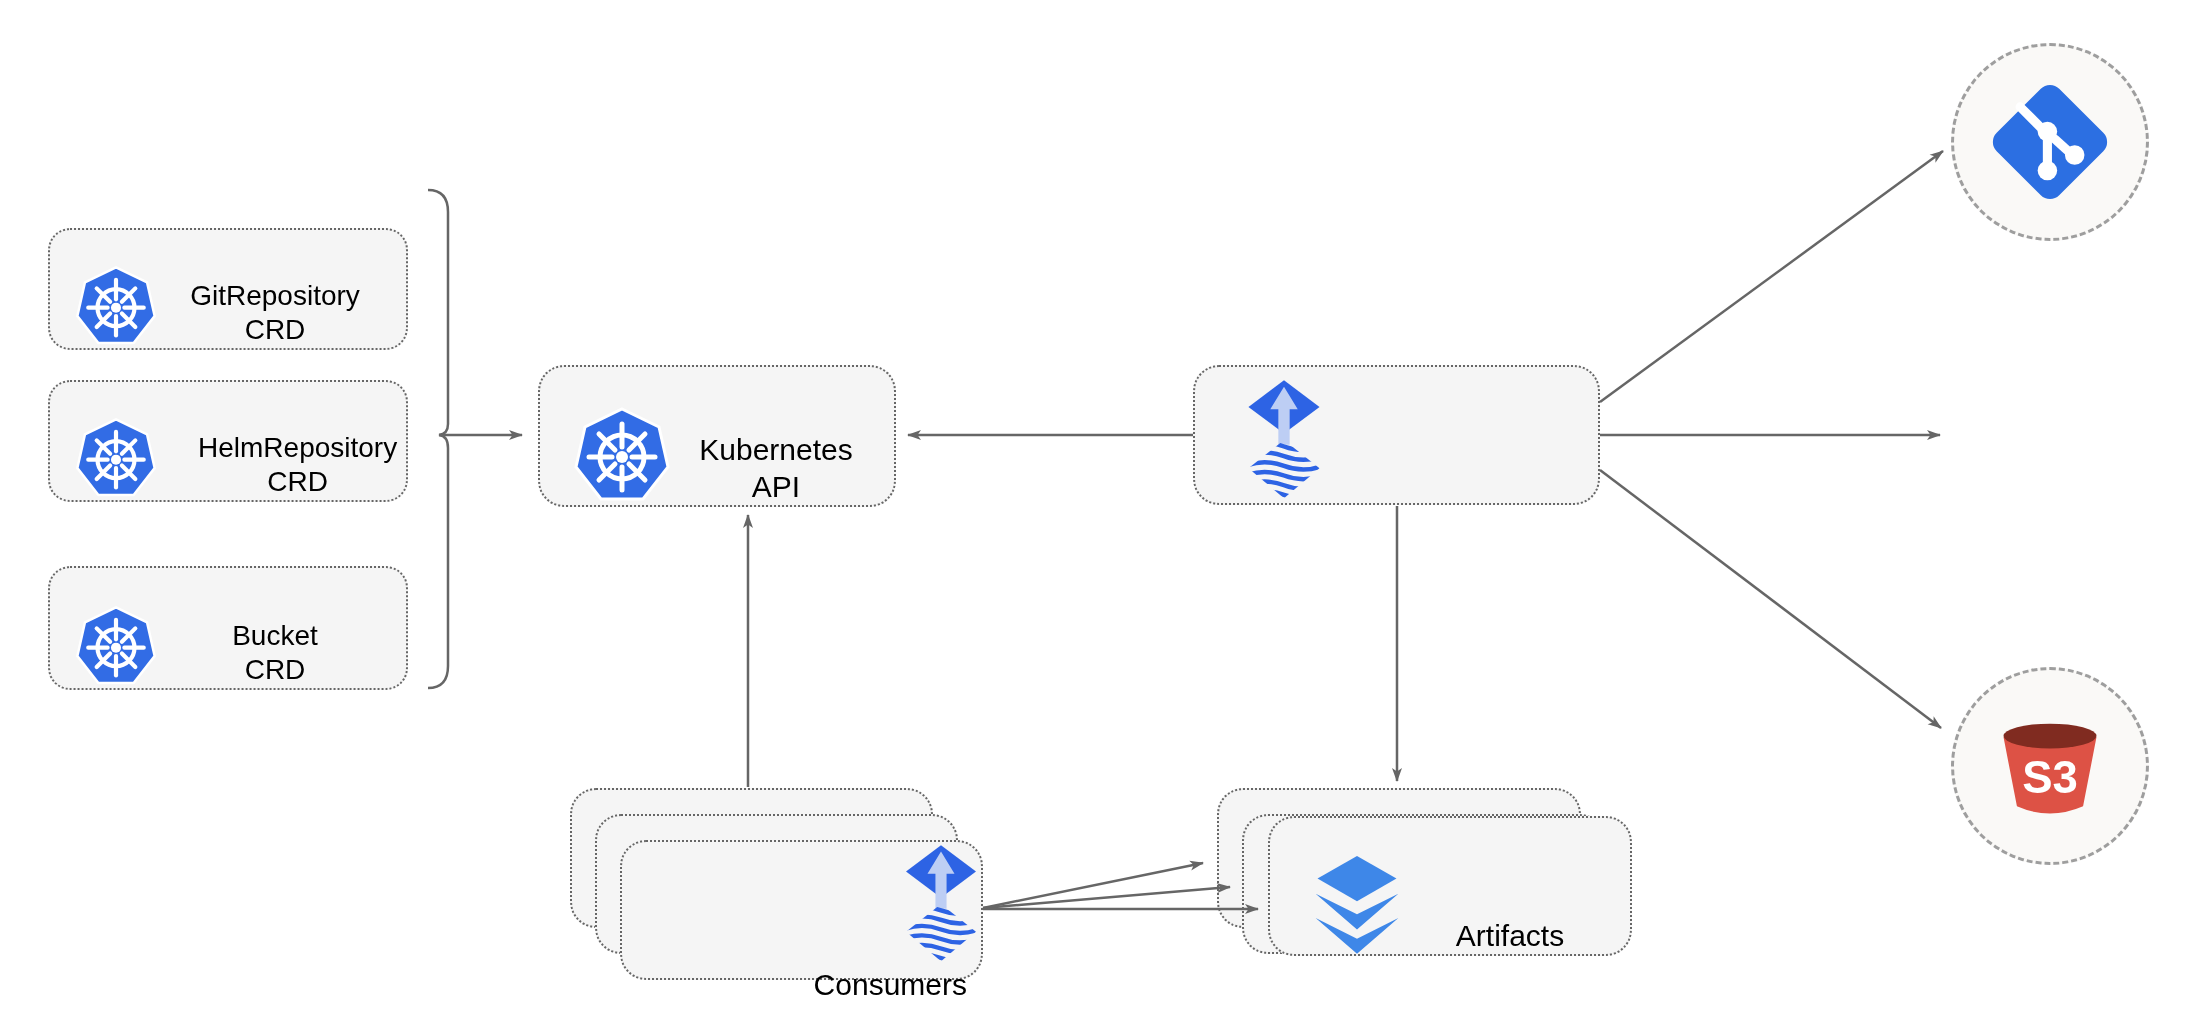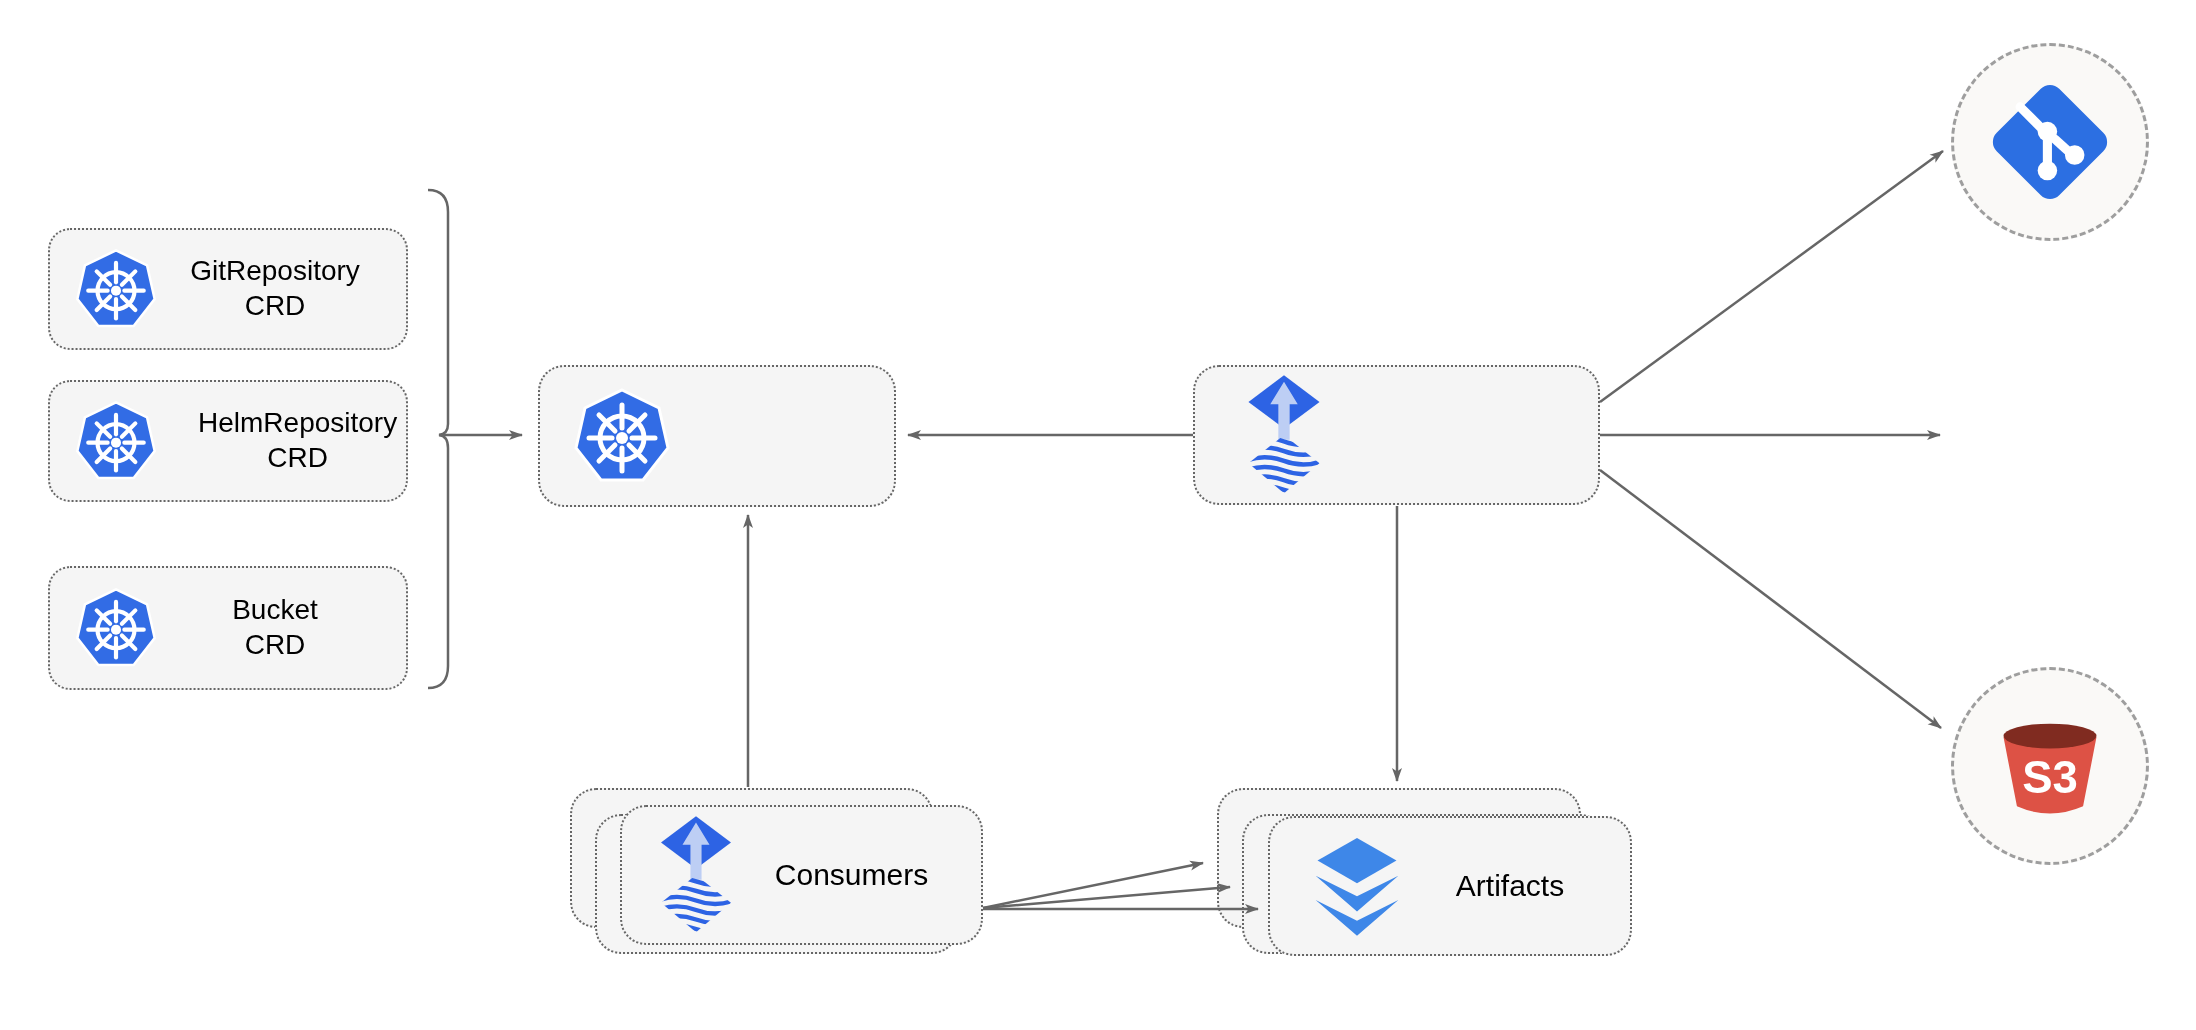--- a/index.html
+++ b/index.html
@@ -11,21 +11,21 @@
     color:var(--text-black,#000);
     overflow:hidden;
   }
   
   .box{
     position:absolute;
     background:var(--node-fill,#f5f5f5);
     border:2px dotted var(--border-gray,#666);
     border-radius:22px;
     display:flex;
-    align-items:center;
+    align-items:flex-end;
     box-sizing:border-box;
   }
   .box.big{border-radius:26px;}
   .label{
     flex:1;
     text-align:center;
     white-space:pre-line;
     font-size:28px;
     line-height:1.24;
     margin-right:14px;
@@ -142,20 +142,21 @@
           <line x1="57" y1="45" x2="73" y2="29"></line>
         <line x1="60" y1="52" x2="83" y2="52"></line>
           <line x1="57" y1="59" x2="73" y2="75"></line>
         <line x1="50" y1="62" x2="50" y2="85"></line>
           <line x1="43" y1="59" x2="27" y2="75"></line>
         <line x1="40" y1="52" x2="17" y2="52"></line>
           <line x1="43" y1="45" x2="27" y2="29"></line>
       </g>
       <circle class="k8s-hub" cx="50" cy="52" r="6"></circle>
     </svg>
+    <div class="label">Kubernetes API</div>
   </div>
 
   <div class="box big" style="left:1193px;top:365px;width:407px;height:140px;">
     <svg class="node-icon" width="82" height="126" viewBox="0 0 100 156" style="margin-left:48px;">
       <polygon class="flux-fill" points="50,4 94,37 50,70 6,37"></polygon>
       <polygon class="flux-arrow" points="50,12 67,40 57,40 57,84 43,84 43,40 33,40"></polygon>
       <clipPath id="fluxclip1">
           <polygon points="50,78 94,113 50,150 6,113"></polygon>
         </clipPath>
       <g class="flux-waves" clip-path="url(#fluxclip1)">
@@ -164,21 +165,21 @@
         <path d="M2,110 Q26,101 50,110 T98,110"></path>
         <path d="M2,122 Q26,113 50,122 T98,122"></path>
         <path d="M2,134 Q26,125 50,134 T98,134"></path>
         <path d="M2,146 Q26,137 50,146 T98,146"></path>
       </g>
     </svg>
   </div>
 
   <div class="box big" style="left:570px;top:788px;width:363px;height:140px;"></div>
   <div class="box big" style="left:595px;top:814px;width:363px;height:140px;"></div>
-  <div class="box big" style="left:620px;top:805px;width:363px;height:140px;">
+  <div class="box big" style="left:620px;top:840px;width:363px;height:140px;flex-direction:column;">
     <svg class="node-icon" width="80" height="124" viewBox="0 0 100 156" style="margin-left:34px;">
       <polygon class="flux-fill" points="50,4 94,37 50,70 6,37"></polygon>
       <polygon class="flux-arrow" points="50,12 67,40 57,40 57,84 43,84 43,40 33,40"></polygon>
       <clipPath id="fluxclip2">
           <polygon points="50,78 94,113 50,150 6,113"></polygon>
         </clipPath>
       <g class="flux-waves" clip-path="url(#fluxclip2)">
         <path d="M2,86 Q26,77 50,86 T98,86"></path>
         <path d="M2,98 Q26,89 50,98 T98,98"></path>
         <path d="M2,110 Q26,101 50,110 T98,110"></path>

